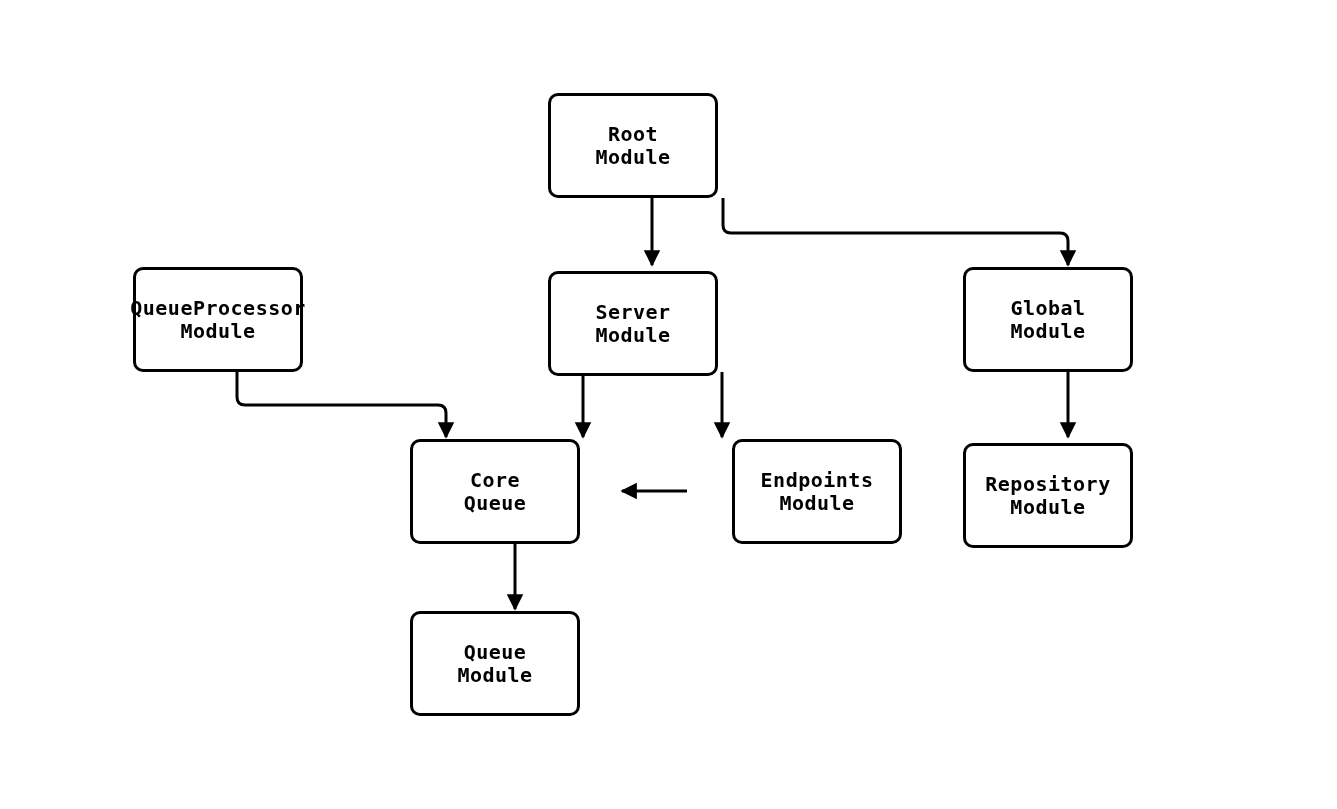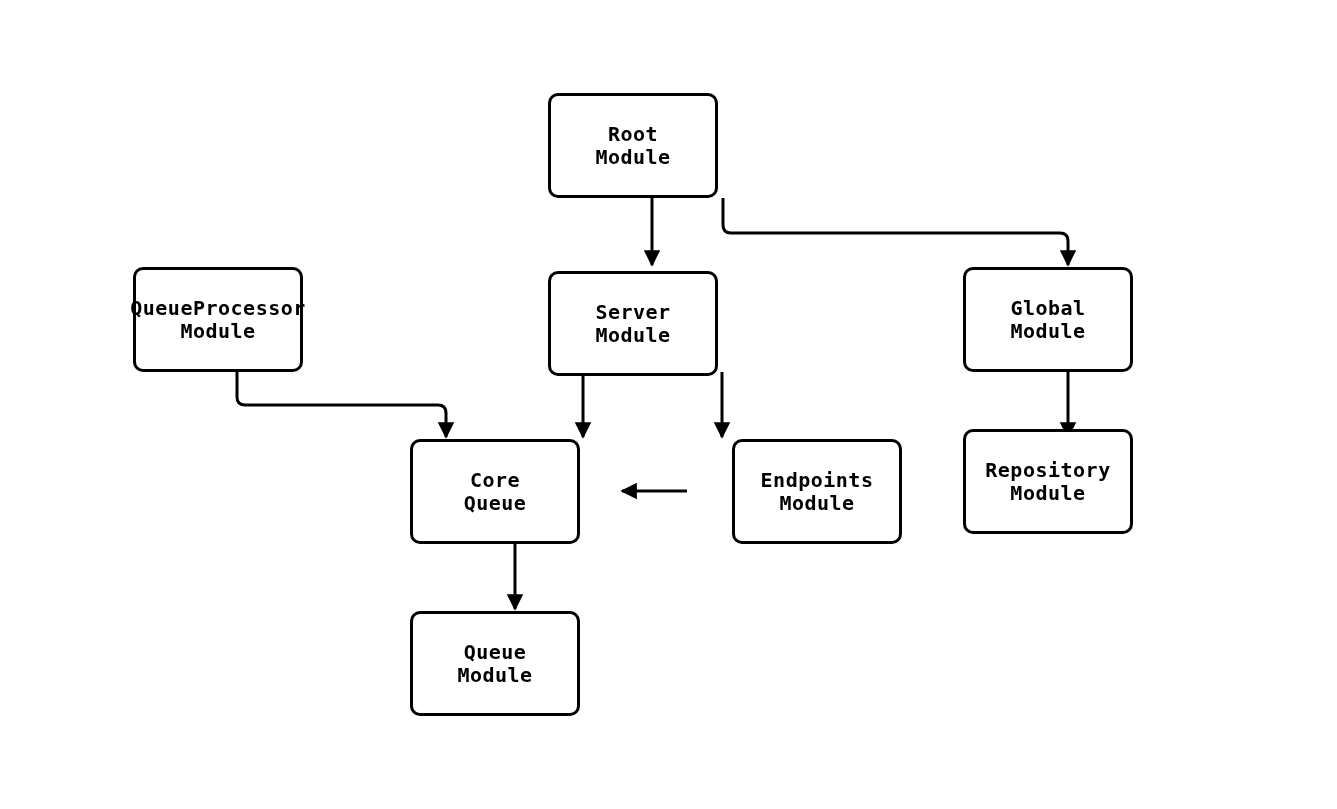--- a/index.html
+++ b/index.html
@@ -46,21 +46,21 @@
     white-space: pre-line;
     letter-spacing: 0.5px;
   }
   
   .pos-root          { left: 548px; top: 93px;  }
   .pos-queueprocessor{ left: 133px; top: 267px; }
   .pos-server        { left: 548px; top: 271px; }
   .pos-global        { left: 963px; top: 267px; }
   .pos-core          { left: 410px; top: 439px; }
   .pos-endpoints     { left: 687px; top: 439px; margin-left: 45px; }
-  .pos-repository    { left: 963px; top: 429px; }
+  .pos-repository    { left: 963px; top: 443px; }
   .pos-queue         { left: 410px; top: 611px; text-align: center; }
 </style>
 </head>
 <body>
 
 <div class="canvas">
 
   <svg class="edges-layer" width="1337" height="809" viewBox="0 0 1337 809" xmlns="http://www.w3.org/2000/svg">
     <defs>
       <marker id="arrow" viewBox="0 0 10 10" refX="9" refY="5" markerWidth="5.5" markerHeight="7" orient="auto">

